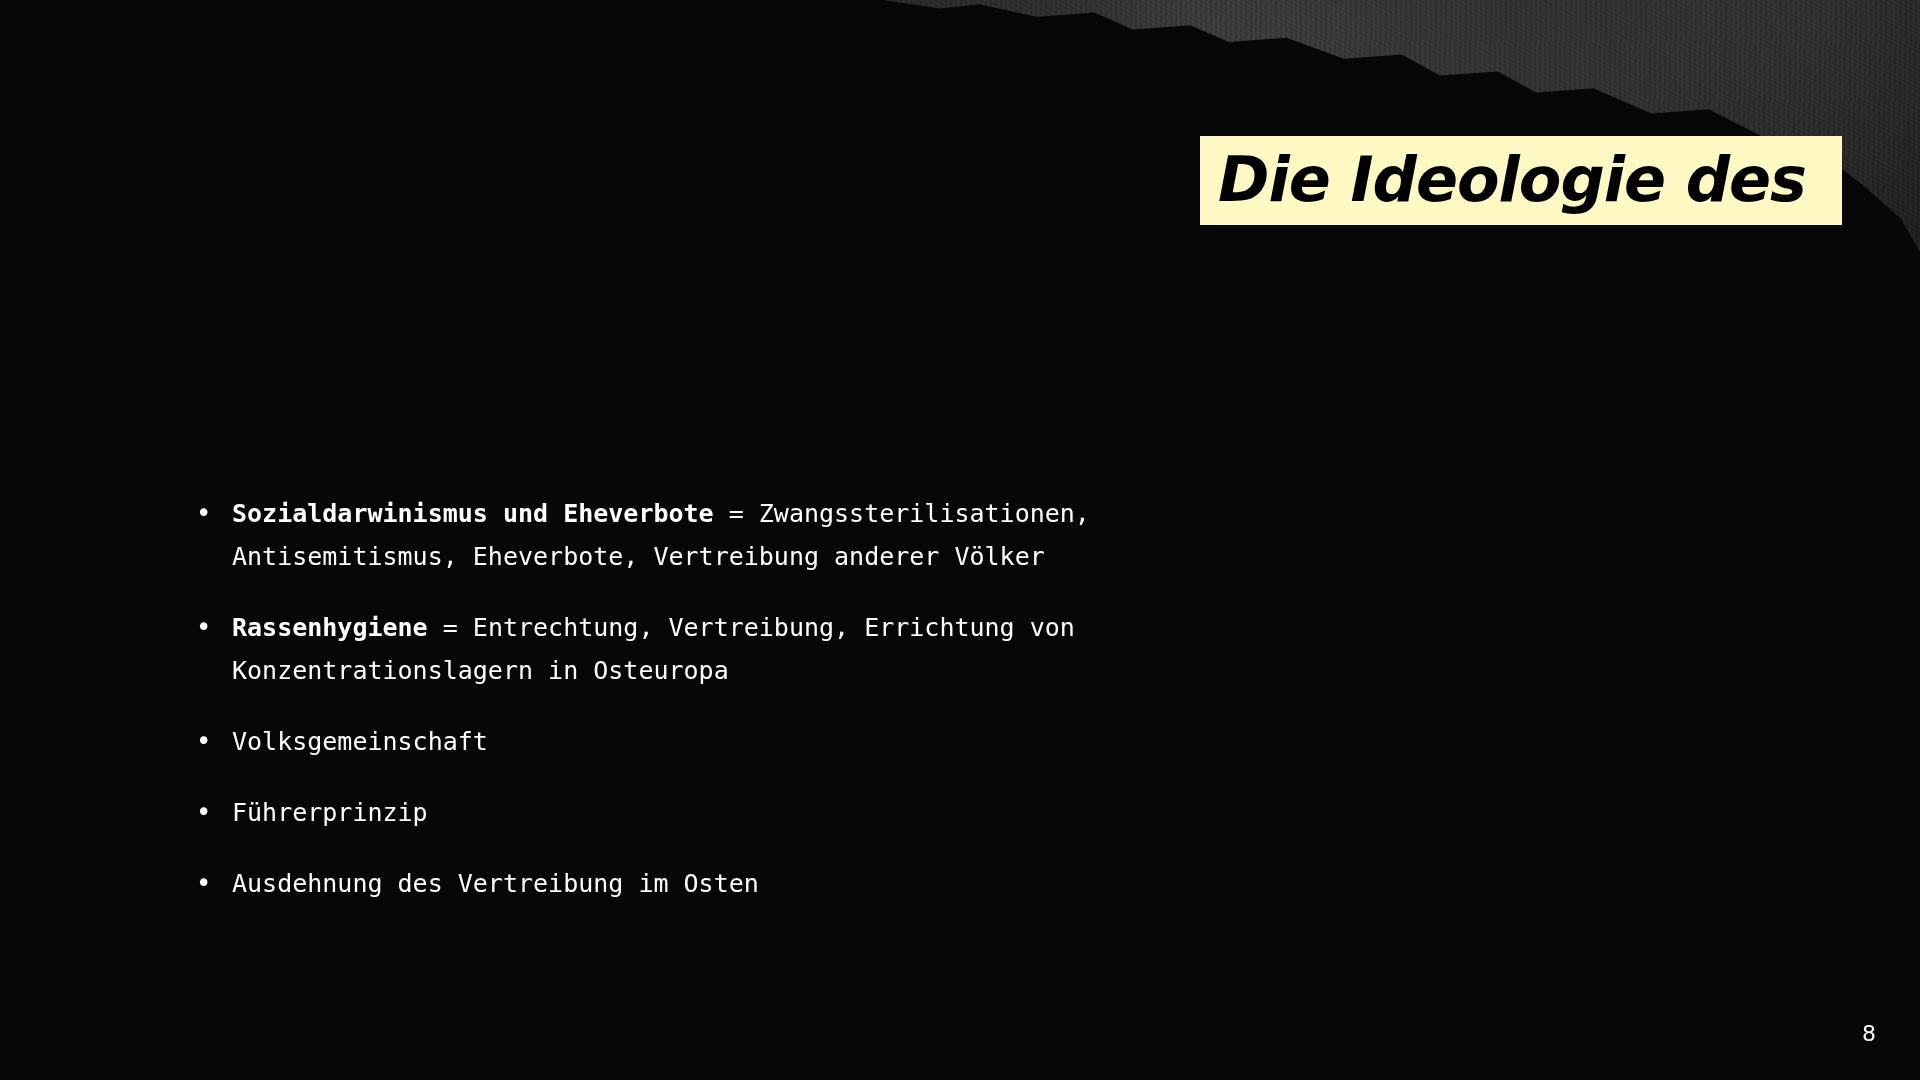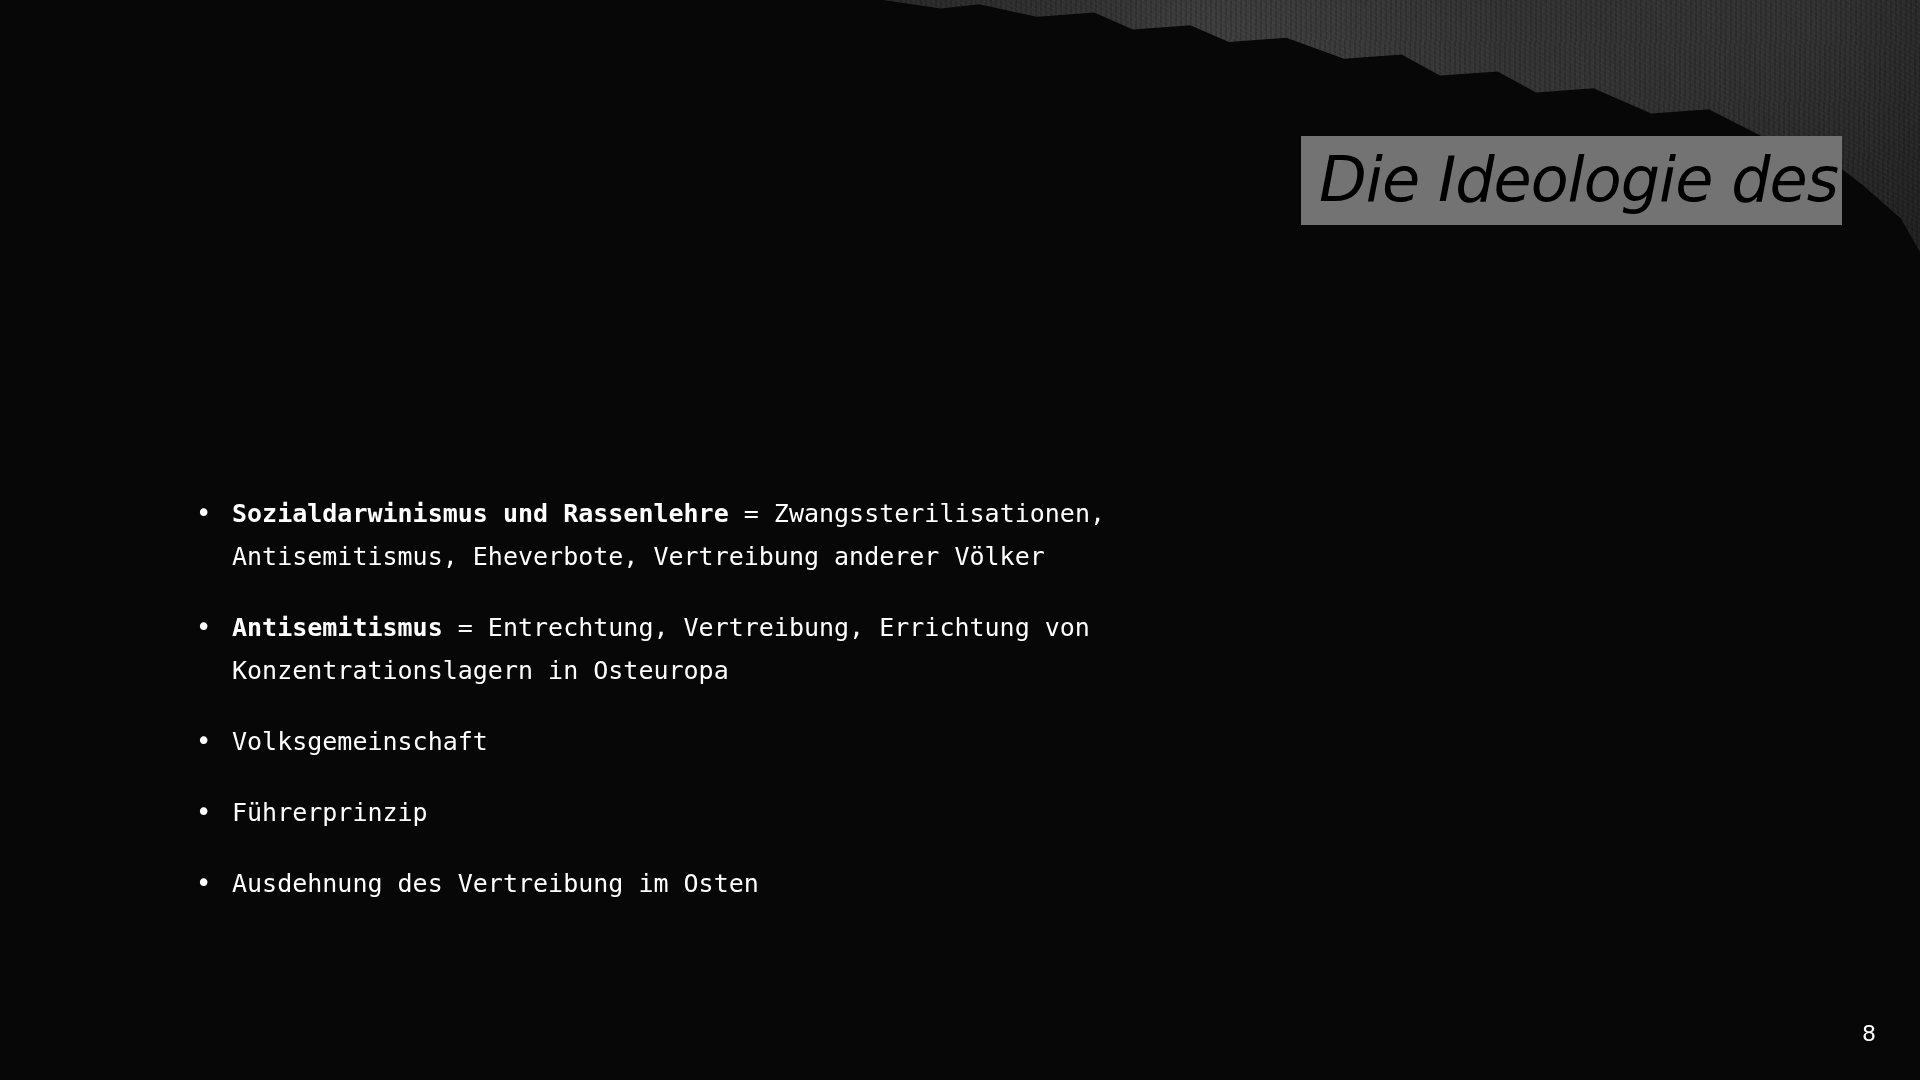--- a/index.html
+++ b/index.html
@@ -74,29 +74,29 @@
   .title-block {
     position: absolute;
     top: 136px;
     right: 78px;
     width: 1100px;
     text-align: right;
     z-index: 5;
   }
   .title-line {
     display: inline-block;
-    background: #737373;
+    background: #fef9c3;
     color: #000000;
     font-family: "DejaVu Sans", sans-serif;
-    font-weight: normal;
+    font-weight: bold;
     font-style: italic;
     font-size: 62px;
     line-height: 1.02;
     letter-spacing: -1px;
-    padding: 12px 4px 14px 18px;
+    padding: 12px 36px 14px 18px;
     white-space: nowrap;
   }
 
   
   .body-block {
     position: absolute;
     left: 196px;
     top: 492px;
     width: 1130px;
     z-index: 4;
@@ -149,26 +149,26 @@
 
   <div class="title-block">
     <div class="title-line">Die Ideologie des</div>
     <br>
   </div>
 
   <div class="body-block">
 
     <div class="bullet-row">
       <span class="bullet-dot">•</span>
-      <span class="bullet-text"><span class="lead">Sozialdarwinismus und Rassenlehre</span><span> = Zwangssterilisationen, Antisemitismus, Eheverbote, Vertreibung anderer Völker</span></span>
+      <span class="bullet-text"><span class="lead">Sozialdarwinismus und Eheverbote</span><span> = Zwangssterilisationen, Antisemitismus, Eheverbote, Vertreibung anderer Völker</span></span>
     </div>
 
     <div class="bullet-row">
       <span class="bullet-dot">•</span>
-      <span class="bullet-text"><span class="lead">Antisemitismus</span><span> = Entrechtung, Vertreibung, Errichtung von Konzentrationslagern in Osteuropa</span></span>
+      <span class="bullet-text"><span class="lead">Rassenhygiene</span><span> = Entrechtung, Vertreibung, Errichtung von Konzentrationslagern in Osteuropa</span></span>
     </div>
 
     <div class="bullet-row">
       <span class="bullet-dot">•</span>
       <span class="bullet-text"><span class="lead"></span><span>Volksgemeinschaft</span></span>
     </div>
 
     <div class="bullet-row">
       <span class="bullet-dot">•</span>
       <span class="bullet-text"><span class="lead"></span><span>Führerprinzip</span></span>

